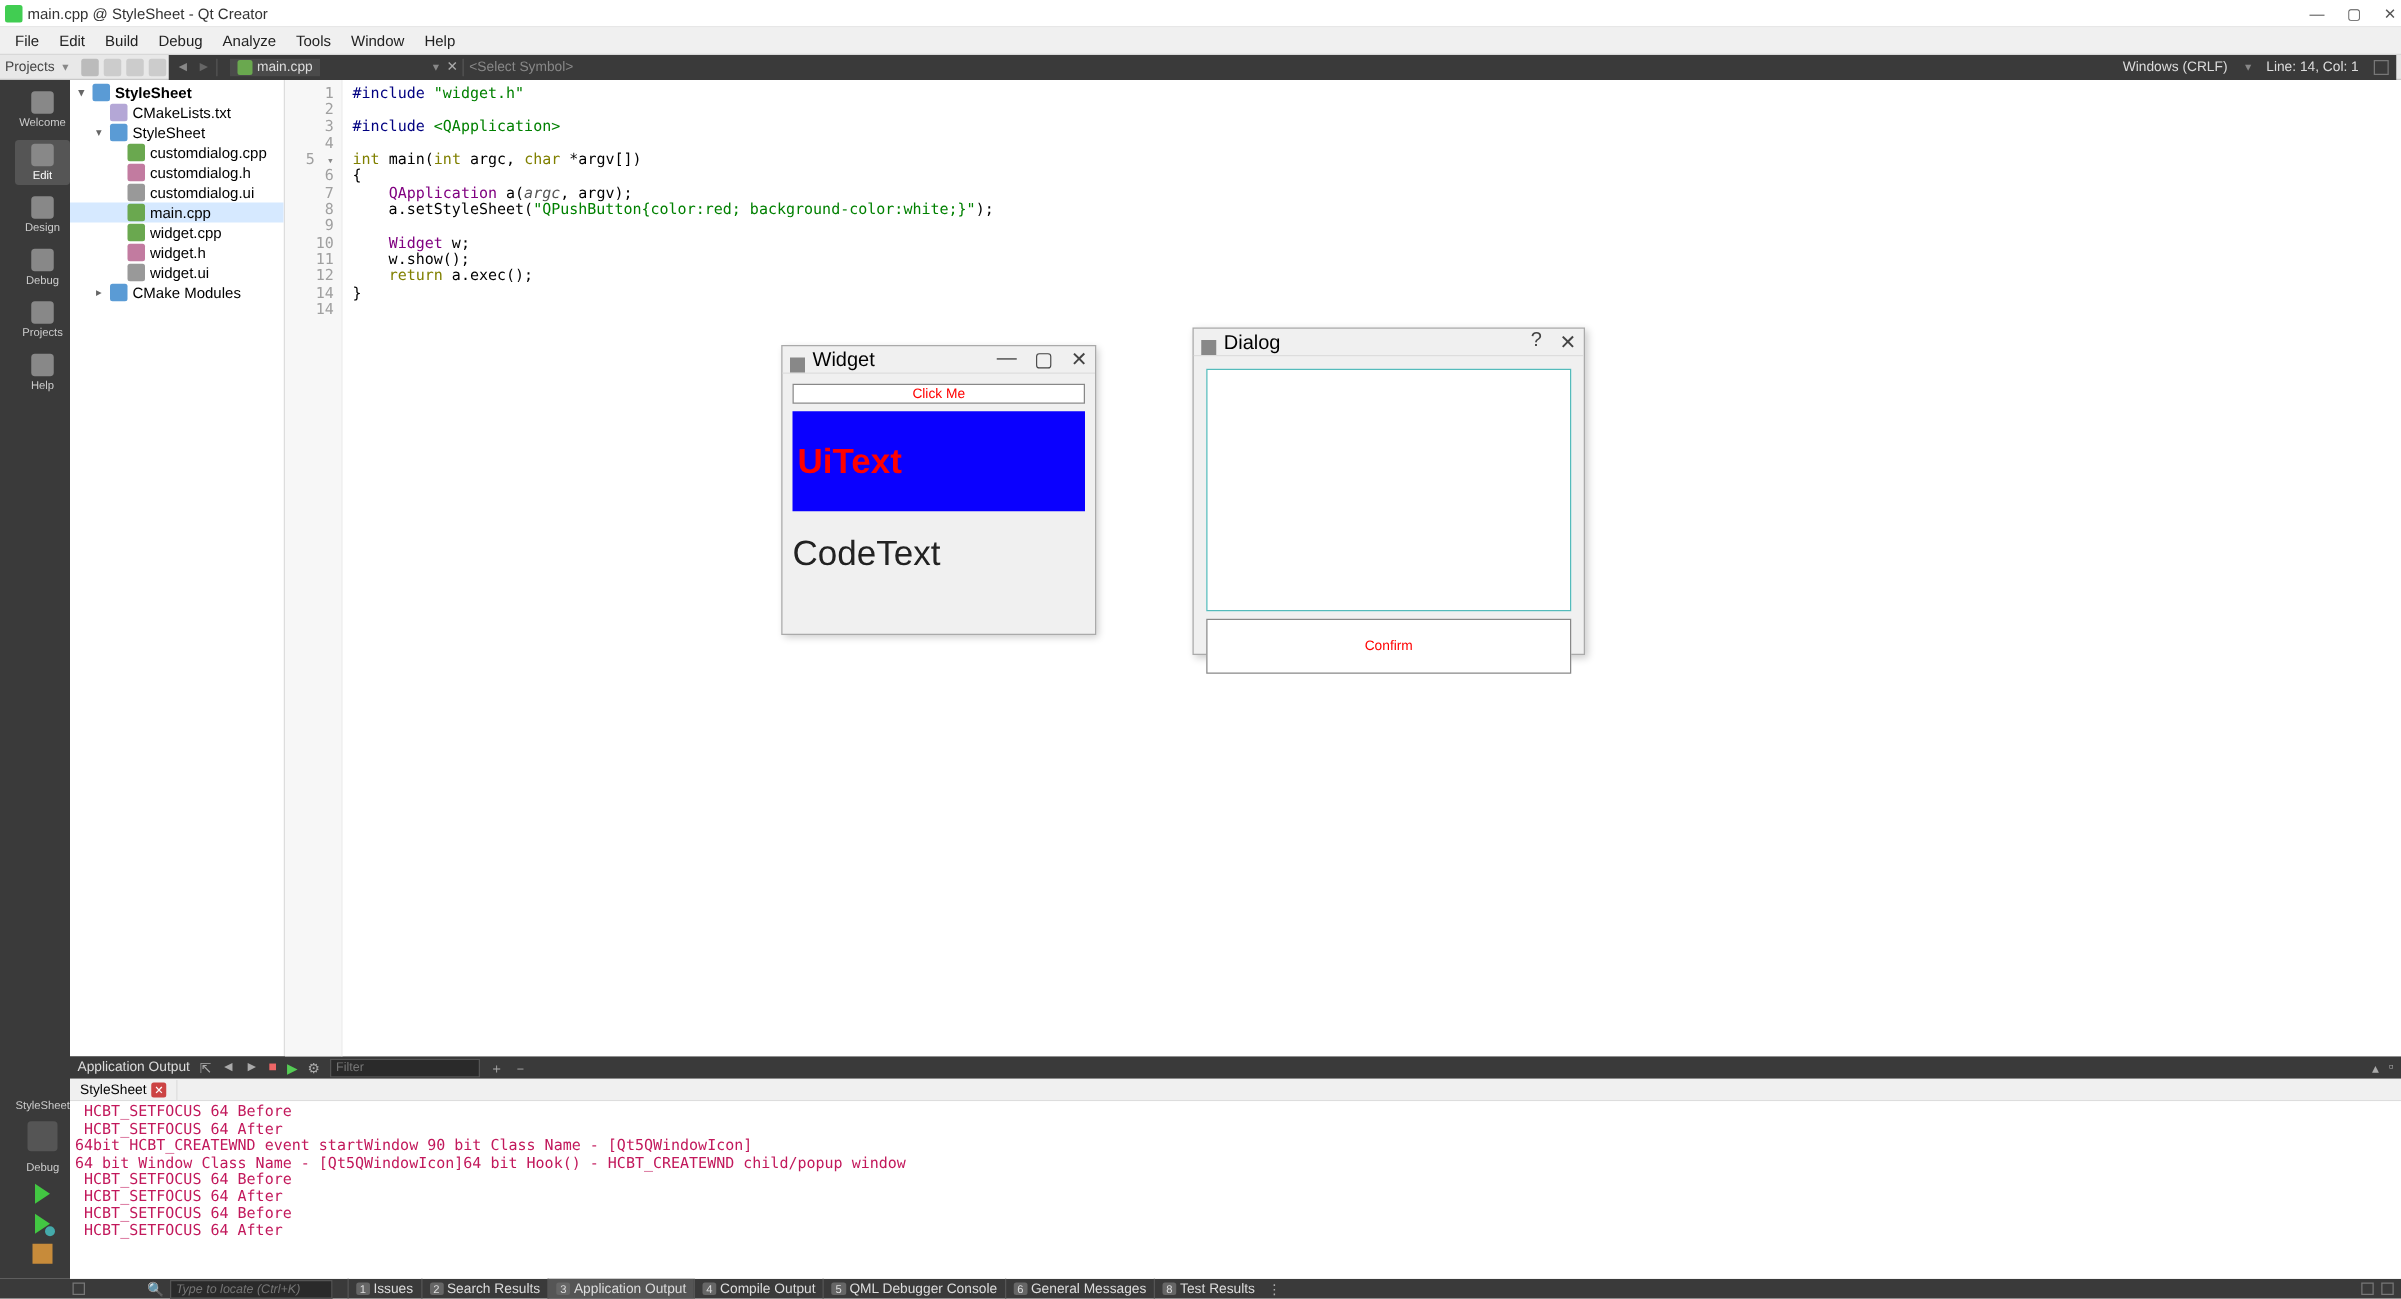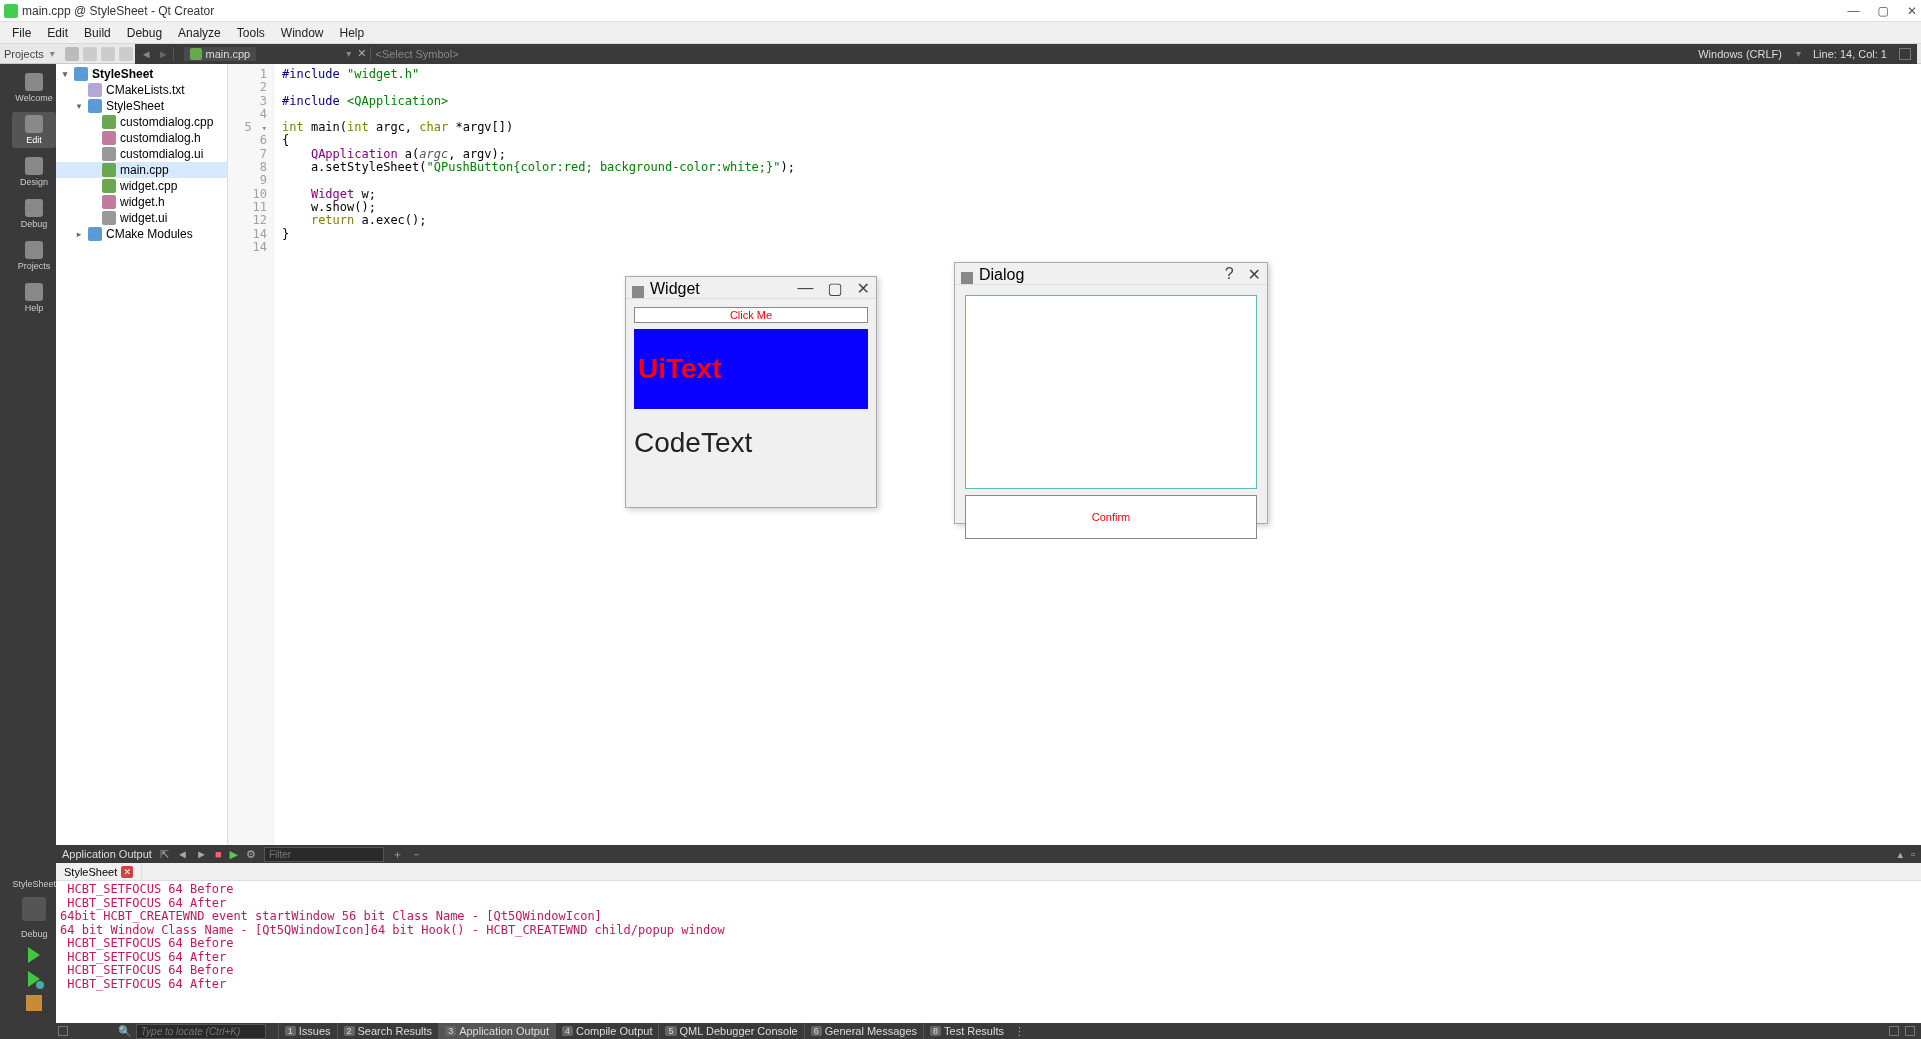--- a/index.html
+++ b/index.html
@@ -277,21 +277,21 @@
     </div>
     <div class="output-tab">
       <div class="tab">
         <span>StyleSheet</span>
         <span class="closex">✕</span>
       </div>
     </div>
     <div class="output-body" id="outbody">
         <div class="line"> HCBT_SETFOCUS 64 Before</div>
         <div class="line"> HCBT_SETFOCUS 64 After</div>
-        <div class="line">64bit HCBT_CREATEWND event startWindow 56 bit Class Name - [Qt5QWindowIcon]</div>
+        <div class="line">64bit HCBT_CREATEWND event startWindow 90 bit Class Name - [Qt5QWindowIcon]</div>
         <div class="line">64 bit Window Class Name - [Qt5QWindowIcon]64 bit Hook() - HCBT_CREATEWND child/popup window</div>
         <div class="line"> HCBT_SETFOCUS 64 Before</div>
         <div class="line"> HCBT_SETFOCUS 64 After</div>
         <div class="line"> HCBT_SETFOCUS 64 Before</div>
         <div class="line"> HCBT_SETFOCUS 64 After</div>
       </div>
   </div>
 </div>
 
 <div class="statusbar">

